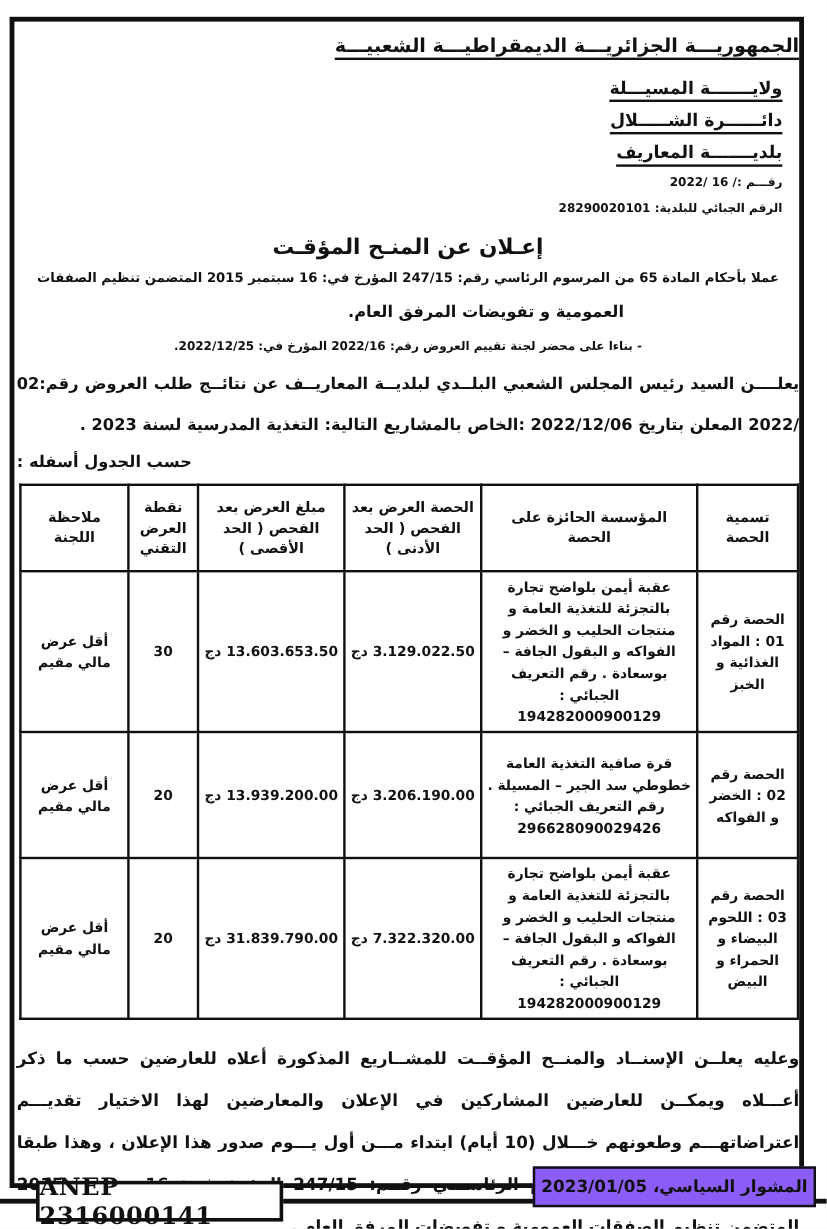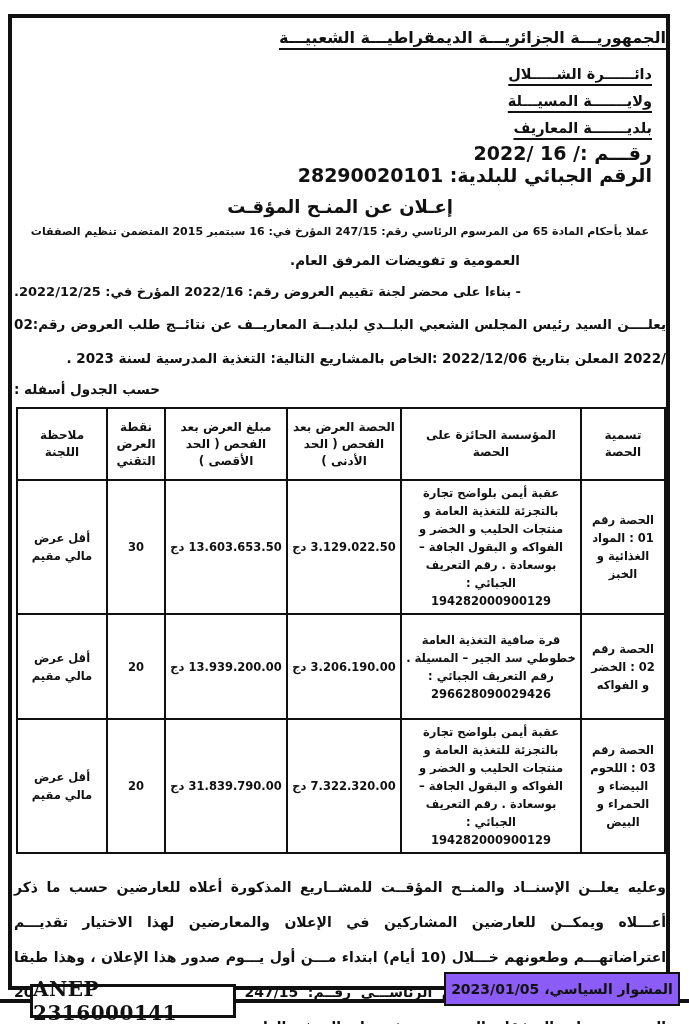--- a/index.html
+++ b/index.html
@@ -4,25 +4,25 @@
 <style>
   html,body{margin:0;padding:0;background:#f6f6f4;}
   body{width:689px;height:1024px;position:relative;font-family:"DejaVu Sans",sans-serif;color:#111;}
   .page{position:absolute;inset:0;background:#ffffff;}
   .frame{position:absolute;left:8px;top:14px;width:662px;height:976px;border:4px solid #101010;box-sizing:border-box;background:#fff;}
   .content{position:absolute;left:14px;top:20px;width:652px;direction:rtl;}
   .republic-title{ font-weight:bold;font-size:16px;margin-top:8px;
     text-decoration:underline;text-underline-offset:5px;text-decoration-thickness:2px;}
   .admin-block{margin-top:14px;margin-right:14px;text-align:right;font-weight:bold;font-size:14.5px;line-height:27px;}
   .admin-block .u{text-decoration:underline;text-underline-offset:5px;text-decoration-thickness:2px;}
-  .admin-block .plain{font-size:19px;line-height:22px;}
+  .admin-block .plain{font-size:10px;line-height:22px;}
   .announce-title{text-align:center;font-weight:bold;font-size:18px;margin-top:10px;}
   .intro-l1{font-weight:bold;font-size:11px;margin-top:8px;text-align:center;}
   .intro-l2{font-weight:bold;font-size:13.5px;margin-top:14px;text-align:right;padding-left:130px;text-align:center;}
-  .basis{font-weight:bold;font-size:13px;margin-top:16px;text-align:left;}
+  .basis{font-weight:bold;font-size:10px;margin-top:16px;text-align:center;}
   .declare{font-weight:bold;font-size:13.5px;line-height:34px;text-align:justify;margin-top:8px;}
   .table-intro{font-weight:bold;font-size:13.5px;margin-top:6px;text-align:left;}
   table.award{border-collapse:collapse;margin-top:10px;width:648px;direction:rtl;table-layout:fixed;}
   table.award th,table.award td{border:2.5px solid #101010;font-weight:bold;vertical-align:middle;
     text-align:center;padding:3px 4px;box-sizing:border-box;}
   table.award th{font-size:12px;line-height:17px;}
   table.award td{font-size:11.5px;line-height:18px;}
   .col-lot{width:84px;} .col-co{width:180px;} .col-min{width:114px;}
   .col-max{width:122px;} .col-score{width:58px;} .col-note{width:90px;}
   tr.r1{height:130px;} tr.r2{height:105px;} tr.r3{height:134px;} tr.hdr{height:72px;}
@@ -40,22 +40,22 @@
 <body>
 
 <div class="page">
   <div class="frame"></div>
 
   <div class="content">
 
     <div class="republic-title">الجمهوريـــة الجزائريـــة الديمقراطيـــة الشعبيـــة</div>
 
     <div class="admin-block">
+      <div class="u">ولايـــــــة المسيـــلة</div>
       <div class="u">دائــــــرة الشـــــلال</div>
-      <div class="u">ولايـــــــة المسيـــلة</div>
       <div class="u">بلديـــــــة المعاريف</div>
       <div class="plain">رقـــم :/ 16 /2022</div>
       <div class="plain">الرقم الجبائي للبلدية: 28290020101</div>
     </div>
 
     <div class="announce-title">إعـلان عن المنـح المؤقـت</div>
 
     <div class="intro-l1">عملا بأحكام المادة 65 من المرسوم الرئاسي رقم: 247/15 المؤرخ  في: 16 سبتمبر 2015 المتضمن تنظيم الصفقات</div>
     <div class="intro-l2">العمومية و تفويضات المرفق العام.</div>
 

